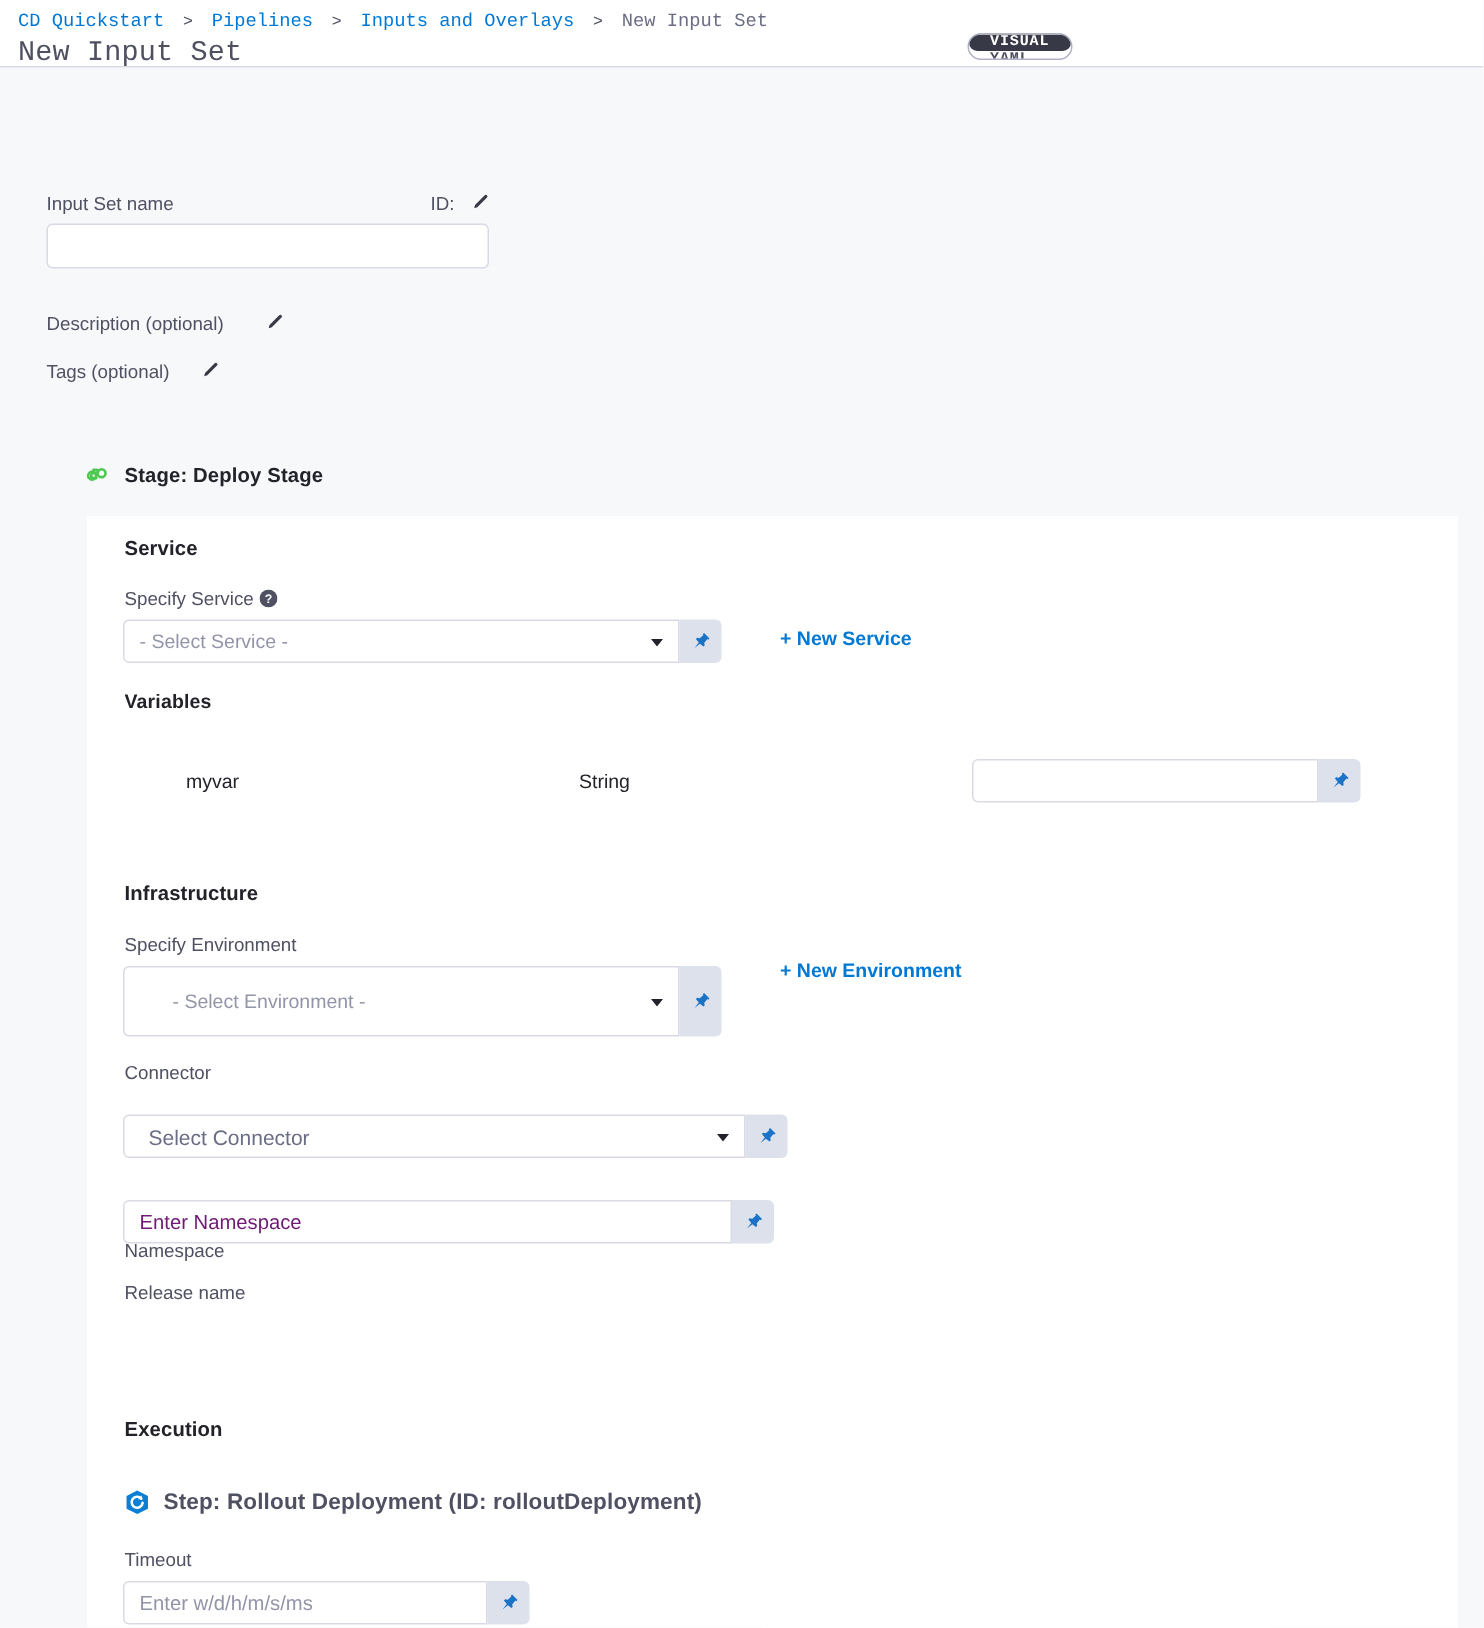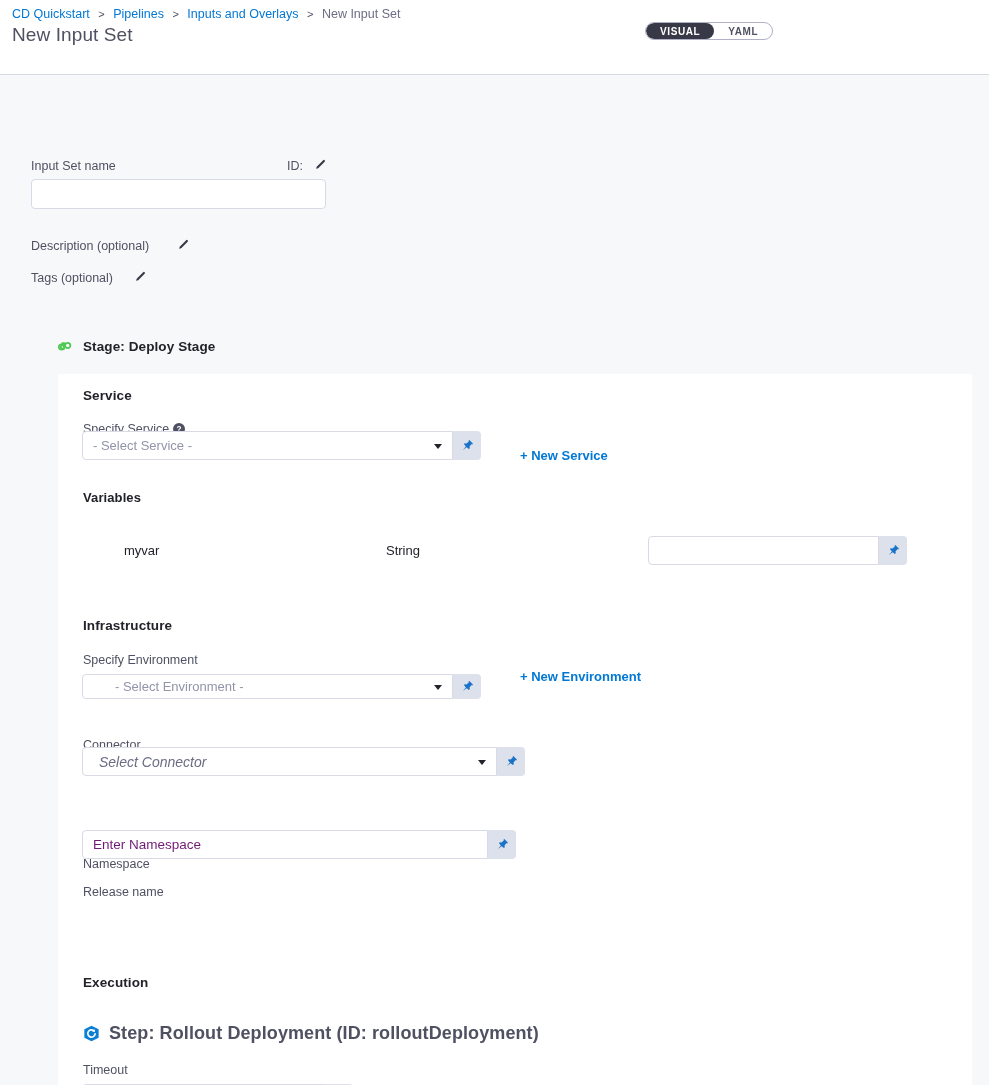--- a/index.html
+++ b/index.html
@@ -7,23 +7,24 @@
     margin: 0; padding: 0;
     width: 989px; height: 1085px;
     background: #f7f8fa;
     font-family: "Liberation Sans", sans-serif;
     -webkit-font-smoothing: antialiased;
   }
 
   
   .header {
     position: relative;
-    height: 75px;
+    height: 45px;
     background: #ffffff;
     border-bottom: 1px solid #d9dae5;
+    font-family: Liberation Mono, monospace;
   }
   .breadcrumb {
     position: absolute;
     left: 12px; top: 6px;
     font-size: 12.5px;
     line-height: 16px;
     color: #0278d5;
     white-space: nowrap;
   }
   .bc-link { color: #0278d5; cursor: pointer; }
@@ -41,20 +42,21 @@
   .toggle {
     position: absolute;
     left: 645px; top: 22px;
     display: flex;
     align-items: stretch;
     height: 18px;
     border: 1px solid #b0b1c4;
     border-radius: 9px;
     background: #ffffff;
     overflow: hidden;
+    flex-direction: column;
   }
   .toggle-opt {
     font-size: 10px;
     font-weight: bold;
     letter-spacing: .6px;
     color: #4f5162;
     padding: 0 14px;
     display: flex; align-items: center;
     cursor: pointer;
     background: transparent;
@@ -189,21 +191,21 @@
     line-height: 18px;
   }
 
   
   .step-row {
     position: absolute;
     left: 83px; top: 948px;
     display: flex; align-items: center; gap: 9px;
   }
   .step-title {
-    font-size: 18px;
+    font-size: 15px;
     font-weight: bold;
     color: #4f5162;
     letter-spacing: .1px;
   }
 
   .help-icon {
     display: inline-block;
     vertical-align: -2px;
     margin-left: 4px;
     cursor: pointer;
@@ -267,21 +269,21 @@
 
     <div class="sec-title" style="left:25px; top:14px;">Service</div>
 
     <div class="fld-label" style="left:25px; top:47px;">
       <span>Specify Service</span><svg class="help-icon" width="12" height="12" viewBox="0 0 16 16">
           <circle cx="8" cy="8" r="8" fill="#4f5162"></circle>
           <text x="8" y="12" font-size="11" font-weight="bold" fill="#ffffff" text-anchor="middle" font-family="Liberation Sans, sans-serif">?</text>
         </svg>
     </div>
 
-    <div class="grp" style="left:24px; top:57px;">
+    <div class="grp" style="left:24px; top:69px;">
       <div class="fld" style="width:371px; height:29px;">
         <span>- Select Service -</span>
         <span class="caret"></span>
       </div>
       <div class="pinbox">
         <svg width="13" height="13" viewBox="0 0 16 16">
             <path d="M10.3 1.2 9.2 2.3l.6.6-3 2.6-2.2-.3-1 1L6 9.1l-3.6 4.5 4.5-3.6 2.9 2.4 1-1-.3-2.2 2.6-3 .6.6 1.1-1.1z" fill="#1a73c7"></path>
           </svg>
       </div>
     </div>
@@ -303,35 +305,35 @@
           </div>
         </div>
       </div>
     </div>
 
     <div class="sec-title" style="left:25px; top:244px;">Infrastructure</div>
 
     <div class="fld-label" style="left:25px; top:278px;">Specify Environment</div>
 
     <div class="grp" style="left:24px; top:300px;">
-      <div class="fld" style="width:371px; height:25px;padding-left:32px;">
+      <div class="fld" style="width:371px; height:47px;padding-left:32px;">
         <span>- Select Environment -</span>
         <span class="caret"></span>
       </div>
       <div class="pinbox">
         <svg width="13" height="13" viewBox="0 0 16 16">
             <path d="M10.3 1.2 9.2 2.3l.6.6-3 2.6-2.2-.3-1 1L6 9.1l-3.6 4.5 4.5-3.6 2.9 2.4 1-1-.3-2.2 2.6-3 .6.6 1.1-1.1z" fill="#1a73c7"></path>
           </svg>
       </div>
     </div>
 
     <div class="link-btn" style="left:462px; top:295px;">+ New Environment</div>
 
     <div class="fld-label" style="left:25px; top:363px;">Connector</div>
-    <div class="grp" style="left:24px; top:373px;font-style:italic;">
+    <div class="grp" style="left:24px; top:399px;">
       <div class="fld" style="width:415px; height:29px; font-size:14px; color:#6b6d85; padding-left:16px;">
         <span>Select Connector</span>
         <span class="caret"></span>
       </div>
       <div class="pinbox">
         <svg width="13" height="13" viewBox="0 0 16 16">
             <path d="M10.3 1.2 9.2 2.3l.6.6-3 2.6-2.2-.3-1 1L6 9.1l-3.6 4.5 4.5-3.6 2.9 2.4 1-1-.3-2.2 2.6-3 .6.6 1.1-1.1z" fill="#1a73c7"></path>
           </svg>
       </div>
     </div>

